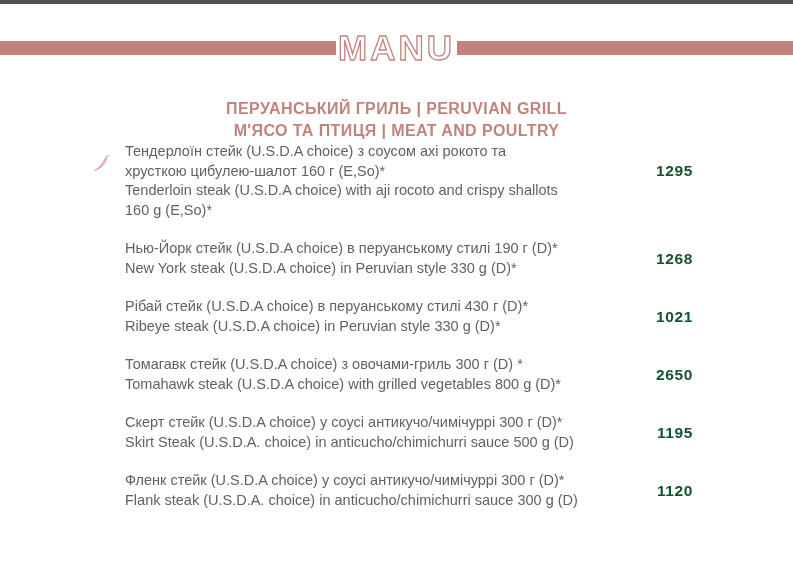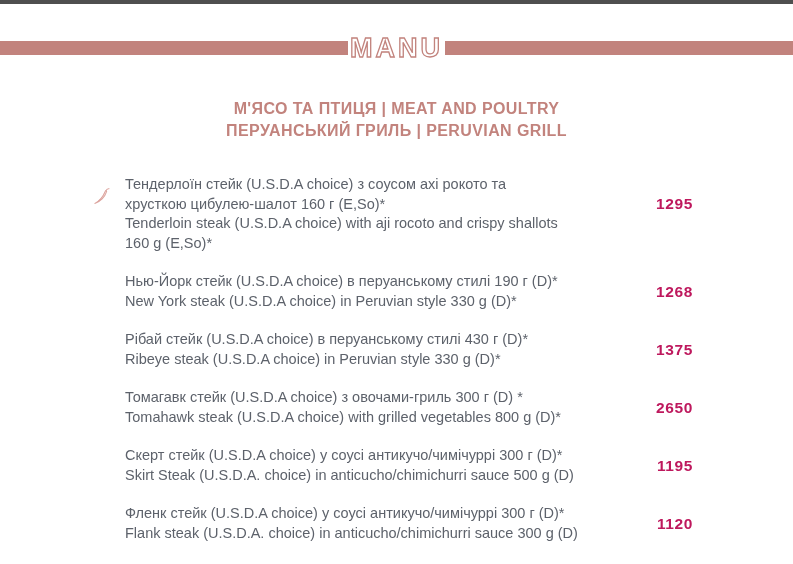--- a/index.html
+++ b/index.html
@@ -23,38 +23,37 @@
     height: 28px;
   }
   .band-segment {
     flex: 1 1 auto;
     height: 14px;
     background: #c2837d;
   }
   .brand-word {
     flex: 0 0 auto;
     padding: 0 2px;
-    font-size: 27px;
+    font-size: 35px;
     font-weight: 700;
     letter-spacing: 3px;
     color: transparent;
     -webkit-text-stroke: 1.3px #c2837d;
     line-height: 28px;
   }
   .section-header {
     margin-top: 36px;
     text-align: center;
     color: #c2837d;
     font-weight: 700;
     font-size: 16px;
     line-height: 22px;
     letter-spacing: 0.4px;
   }
   .menu {
-    margin-top: 33px;
     padding-left: 125px;
     padding-right: 100px;
   }
   .item {
     display: flex;
     align-items: center;
     margin-bottom: 19px;
     position: relative;
   }
   .item-text {
@@ -62,21 +61,21 @@
     font-size: 14.5px;
     line-height: 19.5px;
     color: #5d626b;
   }
   .item-line { white-space: pre-line; }
   .price {
     margin-left: auto;
     font-weight: 700;
     font-size: 15.5px;
     letter-spacing: 0.6px;
-    color: #be185d;
+    color: #14532d;
     align-self: center;
   }
   .spicy-icon {
     position: absolute;
     left: -34px;
     top: 8px;
     width: 22px;
     height: 24px;
     transform: rotate(-8deg);
   }
@@ -89,22 +88,22 @@
 
   <div class="top-bar"></div>
 
   <div class="brand-band">
     <div class="band-segment"></div>
     <div class="brand-word">MANU</div>
     <div class="band-segment"></div>
   </div>
 
   <div class="section-header">
+    <div>ПЕРУАНСЬКИЙ ГРИЛЬ | PERUVIAN GRILL</div>
     <div>М'ЯСО ТА ПТИЦЯ | MEAT AND POULTRY</div>
-    <div>ПЕРУАНСЬКИЙ ГРИЛЬ | PERUVIAN GRILL</div>
   </div>
 
   <div class="menu">
 
     <div class="item item-1">
       <span class="spicy-icon">
         <svg viewBox="0 0 24 24" width="22" height="24">
           <path d="M3 20 C8.5 18 13.5 13 16.5 7.8 L17.6 8.9 C15 14.5 9 19.2 3 20 Z" fill="none" stroke="#dca49e" stroke-width="1.1" stroke-linejoin="round"></path>
           <path d="M17 8.2 C17.6 6.6 19 5.8 20.6 6.3" fill="none" stroke="#dca49e" stroke-width="1.1" stroke-linecap="round"></path>
           <path d="M6 18.6 C10 16.8 13.5 13.4 15.6 9.6" fill="none" stroke="#dca49e" stroke-width="0.6"></path>
@@ -125,21 +124,21 @@
         <div class="item-line">New York steak (U.S.D.A choice) in Peruvian style 330 g (D)*</div>
       </div>
       <div class="price">1268</div>
     </div>
 
     <div class="item">
       <div class="item-text">
         <div class="item-line">Рібай стейк (U.S.D.A choice) в перуанському стилі 430 г (D)*</div>
         <div class="item-line">Ribeye steak (U.S.D.A choice) in Peruvian style 330 g (D)*</div>
       </div>
-      <div class="price">1375</div>
+      <div class="price">1021</div>
     </div>
 
     <div class="item">
       <div class="item-text">
         <div class="item-line">Томагавк стейк (U.S.D.A choice) з овочами-гриль 300 г (D) *</div>
         <div class="item-line">Tomahawk steak (U.S.D.A choice) with grilled vegetables 800 g (D)*</div>
       </div>
       <div class="price">2650</div>
     </div>
 

